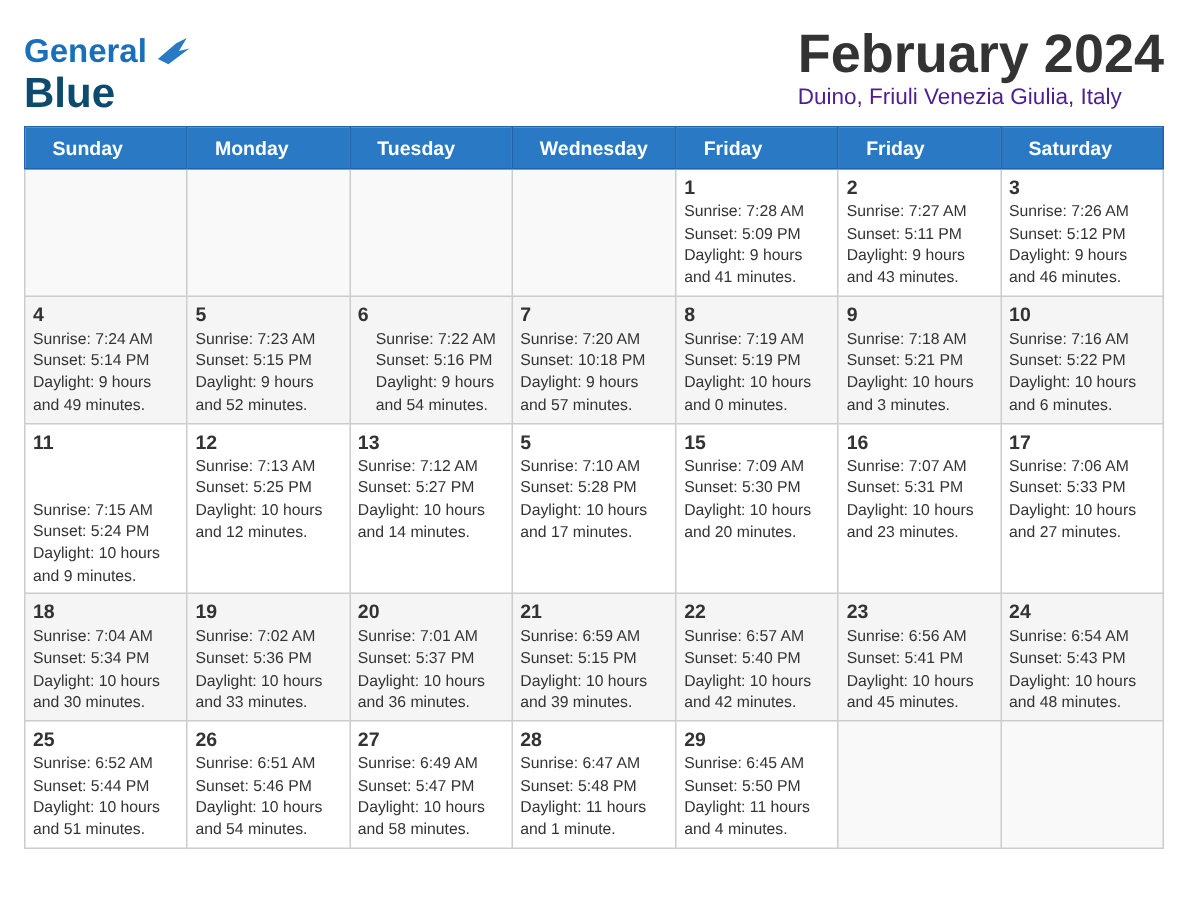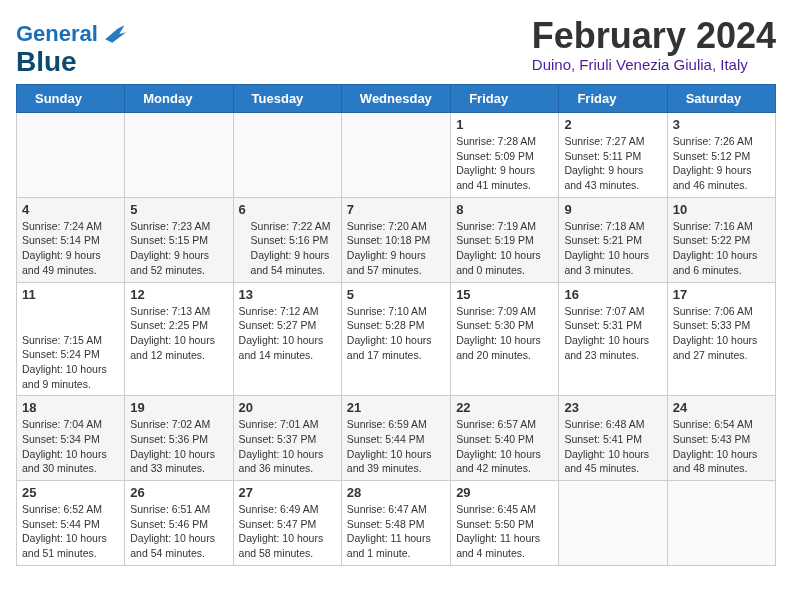--- a/index.html
+++ b/index.html
@@ -207,21 +207,21 @@
         <td>
           <div class="day-num">11</div>
           <div class="day-detail" style="white-space: pre-line; margin-top: 31px;">Sunrise: 7:15 AM
 Sunset: 5:24 PM
 Daylight: 10 hours
 and 9 minutes.</div>
         </td>
         <td>
           <div class="day-num">12</div>
           <div class="day-detail" style="white-space: pre-line;">Sunrise: 7:13 AM
-Sunset: 2:25 PM
+Sunset: 5:25 PM
 Daylight: 10 hours
 and 12 minutes.</div>
         </td>
         <td>
           <div class="day-num">13</div>
           <div class="day-detail" style="white-space: pre-line;">Sunrise: 7:12 AM
 Sunset: 5:27 PM
 Daylight: 10 hours
 and 14 minutes.</div>
         </td>
@@ -272,34 +272,34 @@
         <td>
           <div class="day-num">20</div>
           <div class="day-detail" style="white-space: pre-line;">Sunrise: 7:01 AM
 Sunset: 5:37 PM
 Daylight: 10 hours
 and 36 minutes.</div>
         </td>
         <td>
           <div class="day-num">21</div>
           <div class="day-detail" style="white-space: pre-line;">Sunrise: 6:59 AM
-Sunset: 5:44 PM
+Sunset: 5:15 PM
 Daylight: 10 hours
 and 39 minutes.</div>
         </td>
         <td>
           <div class="day-num">22</div>
           <div class="day-detail" style="white-space: pre-line;">Sunrise: 6:57 AM
 Sunset: 5:40 PM
 Daylight: 10 hours
 and 42 minutes.</div>
         </td>
         <td>
           <div class="day-num">23</div>
-          <div class="day-detail" style="white-space: pre-line;">Sunrise: 6:48 AM
+          <div class="day-detail" style="white-space: pre-line;">Sunrise: 6:56 AM
 Sunset: 5:41 PM
 Daylight: 10 hours
 and 45 minutes.</div>
         </td>
         <td>
           <div class="day-num">24</div>
           <div class="day-detail" style="white-space: pre-line;">Sunrise: 6:54 AM
 Sunset: 5:43 PM
 Daylight: 10 hours
 and 48 minutes.</div>

